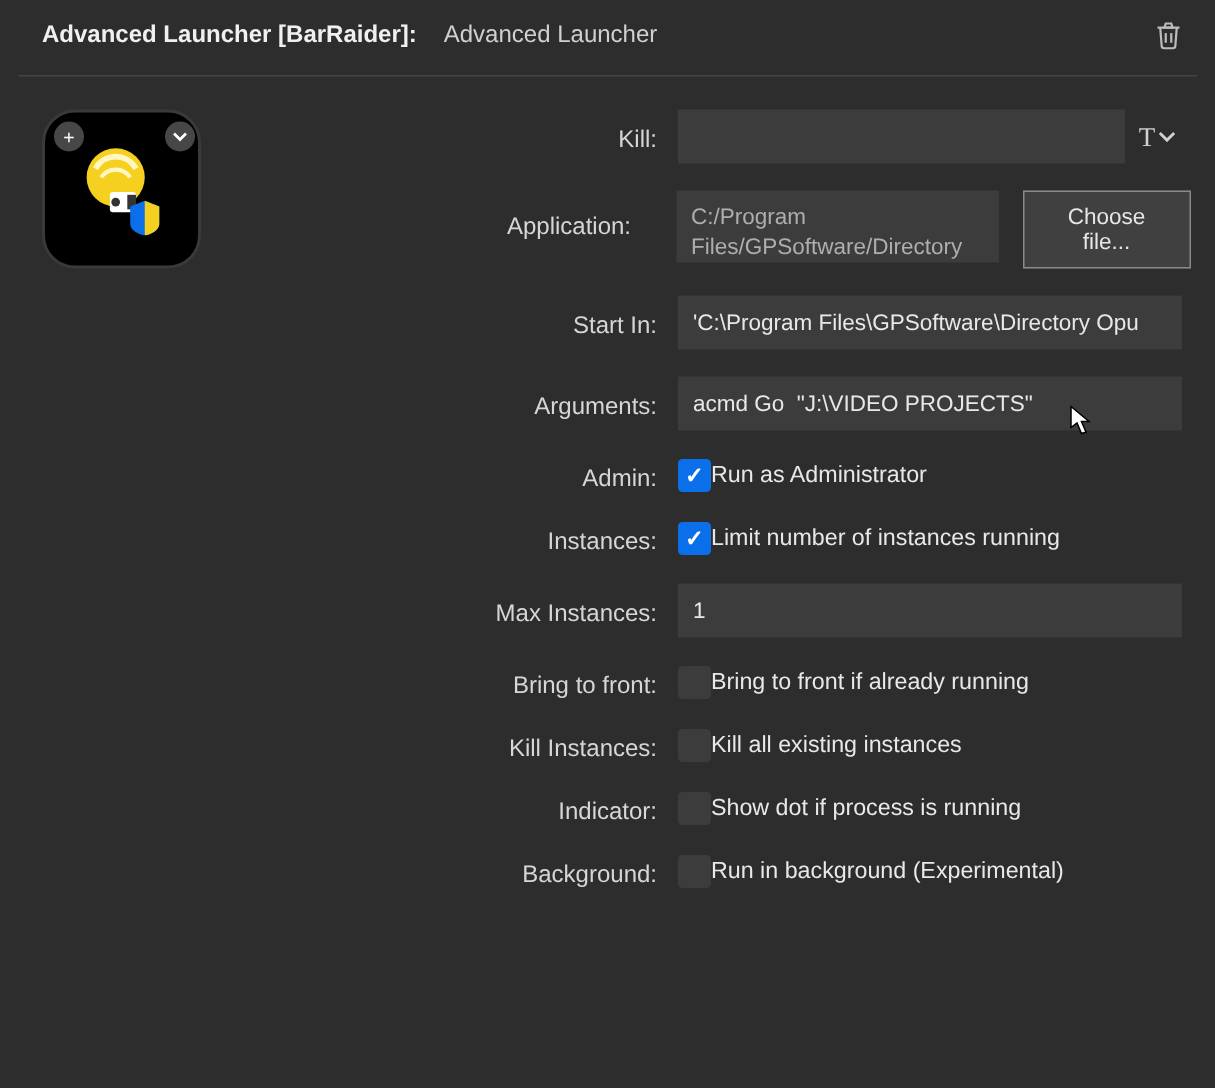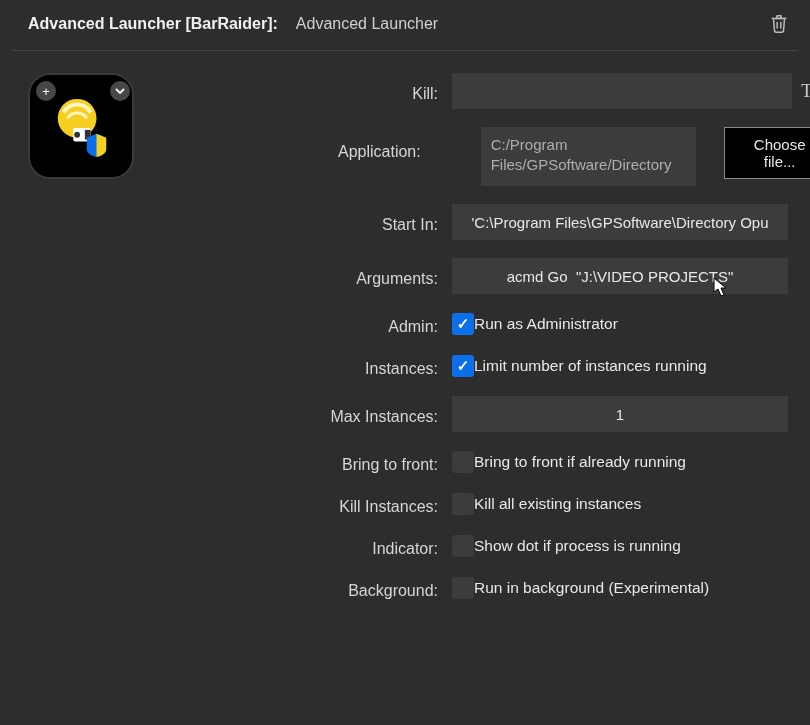--- a/index.html
+++ b/index.html
@@ -112,39 +112,36 @@
     color: #cfcfcf;
     height: 36px;
     cursor: pointer;
   }
   .app-path {
     background: #3c3c3c;
     color: #aeaeae;
     font-size: 15px;
     padding: 8px 10px;
     width: 228px;
-    height: 59px;
+    height: 48px;
     line-height: 1.3;
     overflow: hidden;
-    margin-left: 30px;
   }
   .choose-btn {
-    margin-left: 12px;
-    background: #000000;
+    background: #404040;
     border: 1px solid #8a8a8a;
     color: #e6e6e6;
     padding: 8px 14px;
     font-size: 15px;
     cursor: pointer;
     font-family: inherit;
   }
   .startin-input, .args-input, .maxinst-input {
     flex: 1;
     max-width: 336px;
-    text-align: center;
   }
   .args-wrap { position: relative; flex: 1; max-width: 336px; }
   .args-input { width: 100%; }
   .cursor-ptr {
     position: absolute;
     right: 58px;
     top: 18px;
     pointer-events: none;
   }
   .cbx {

